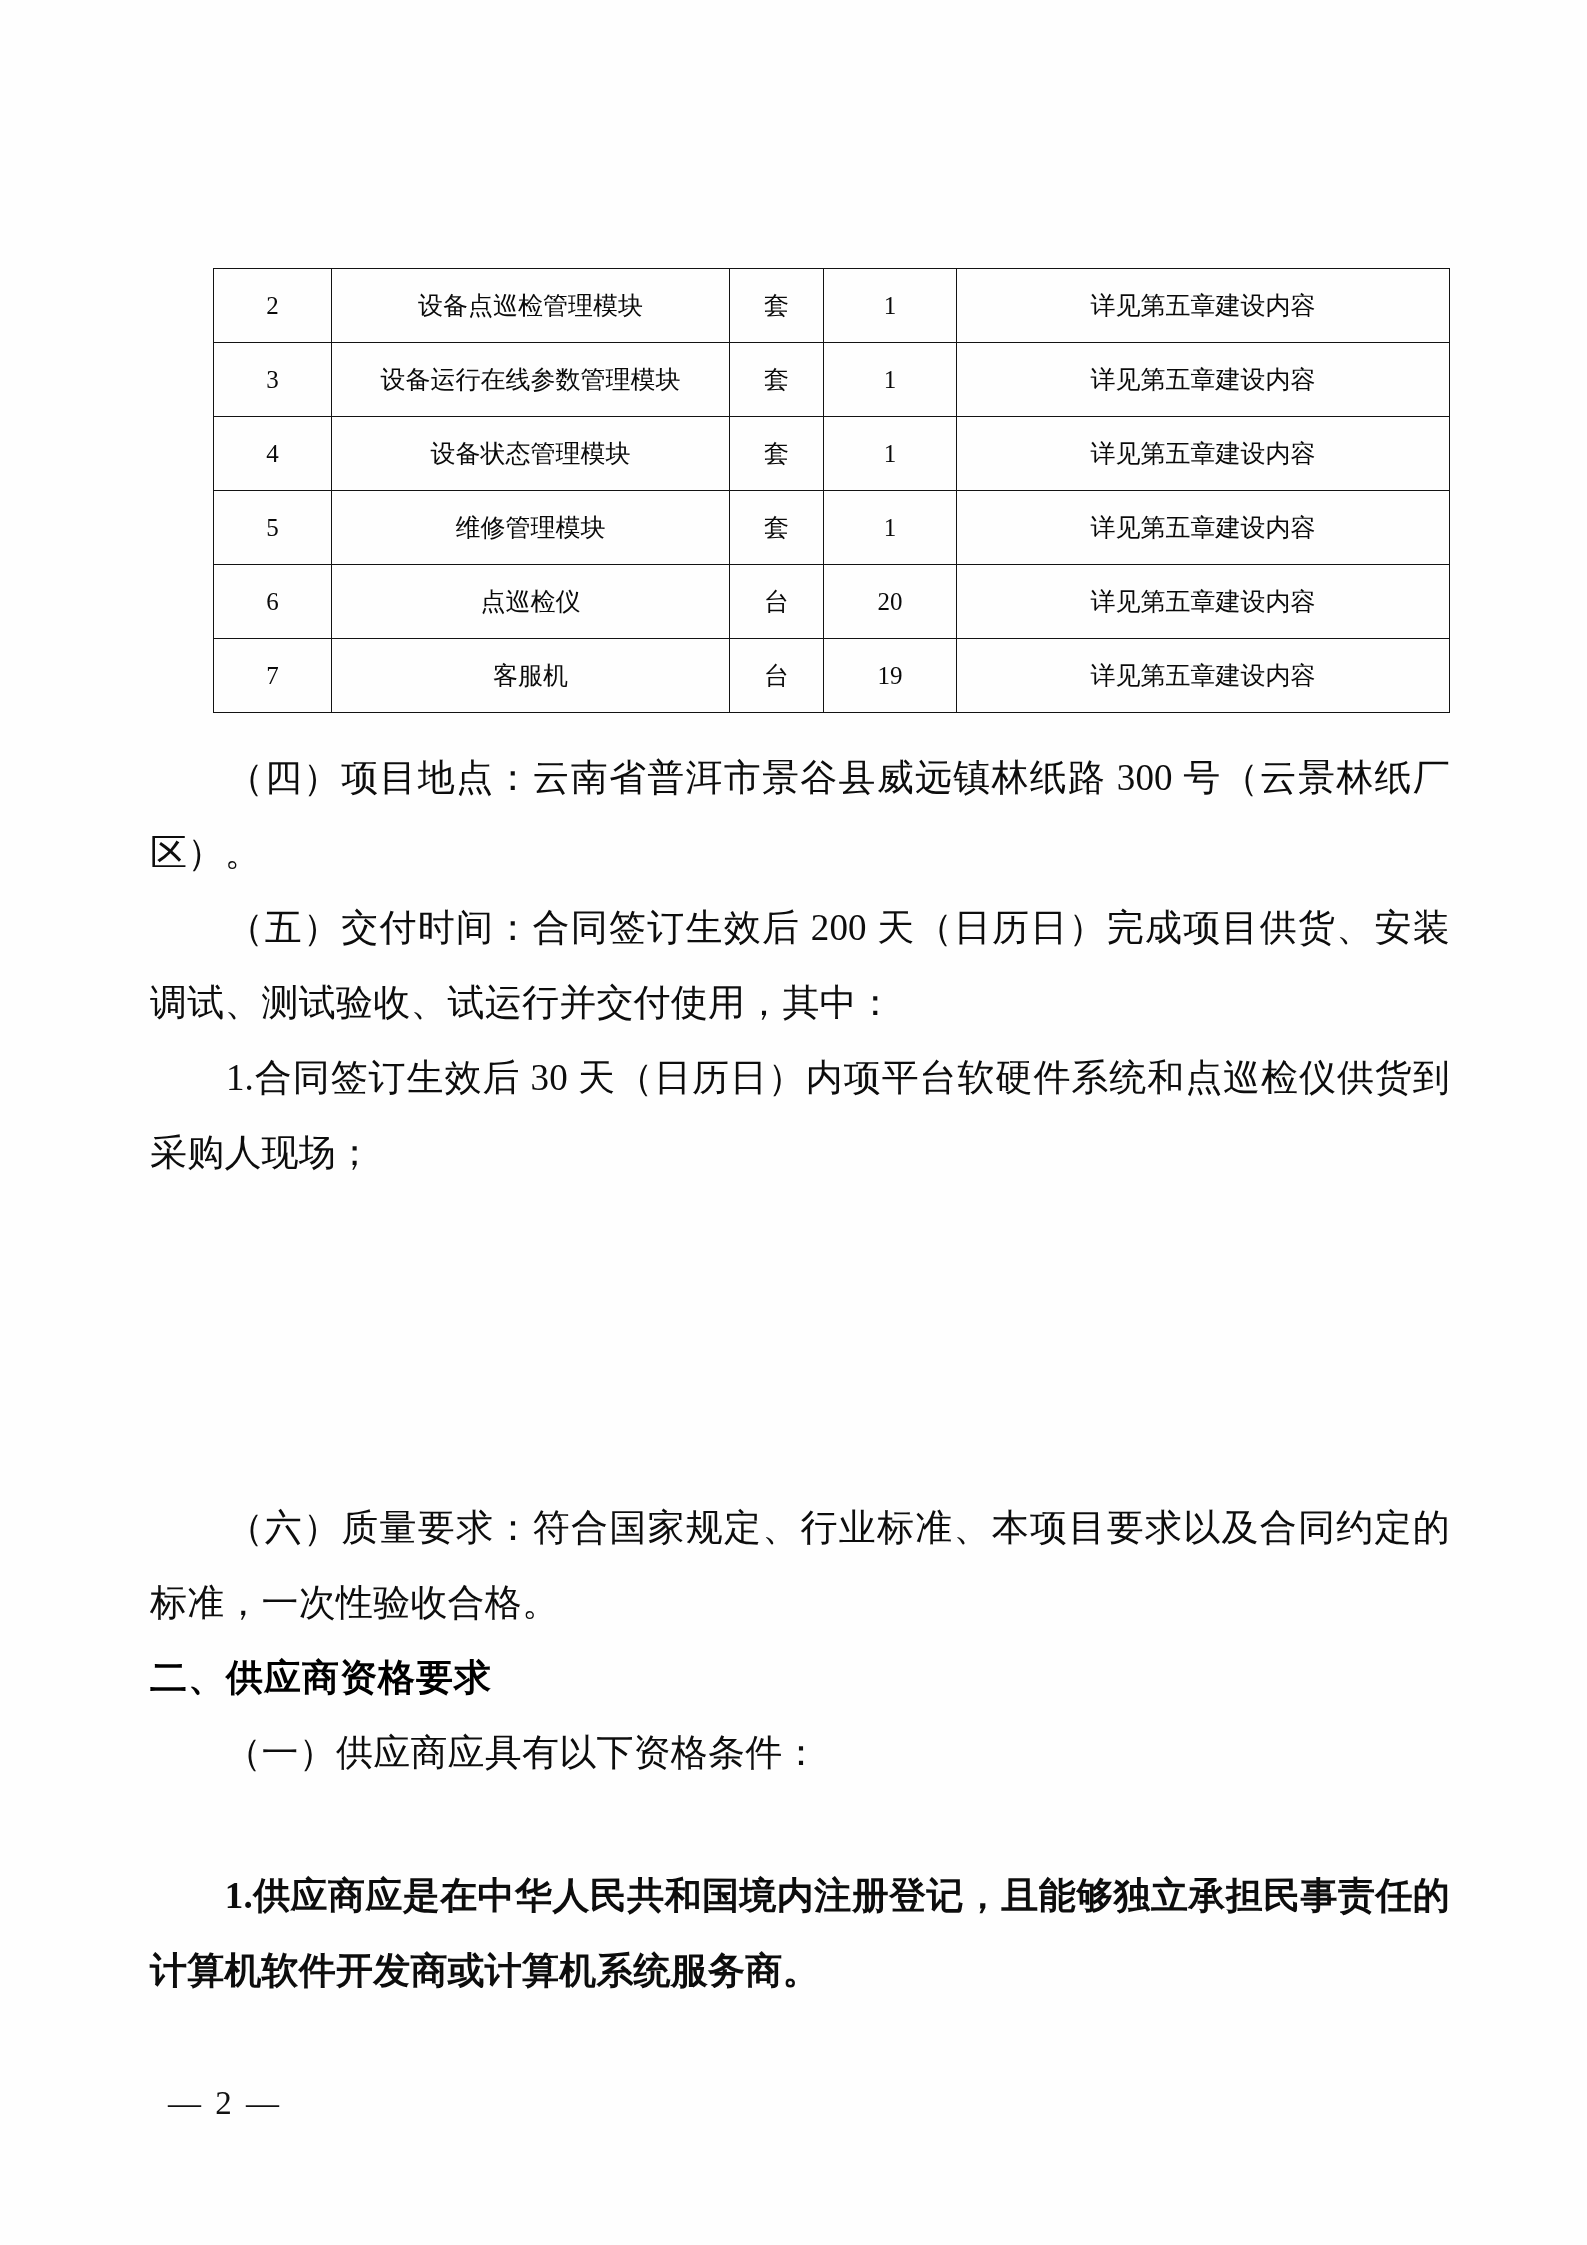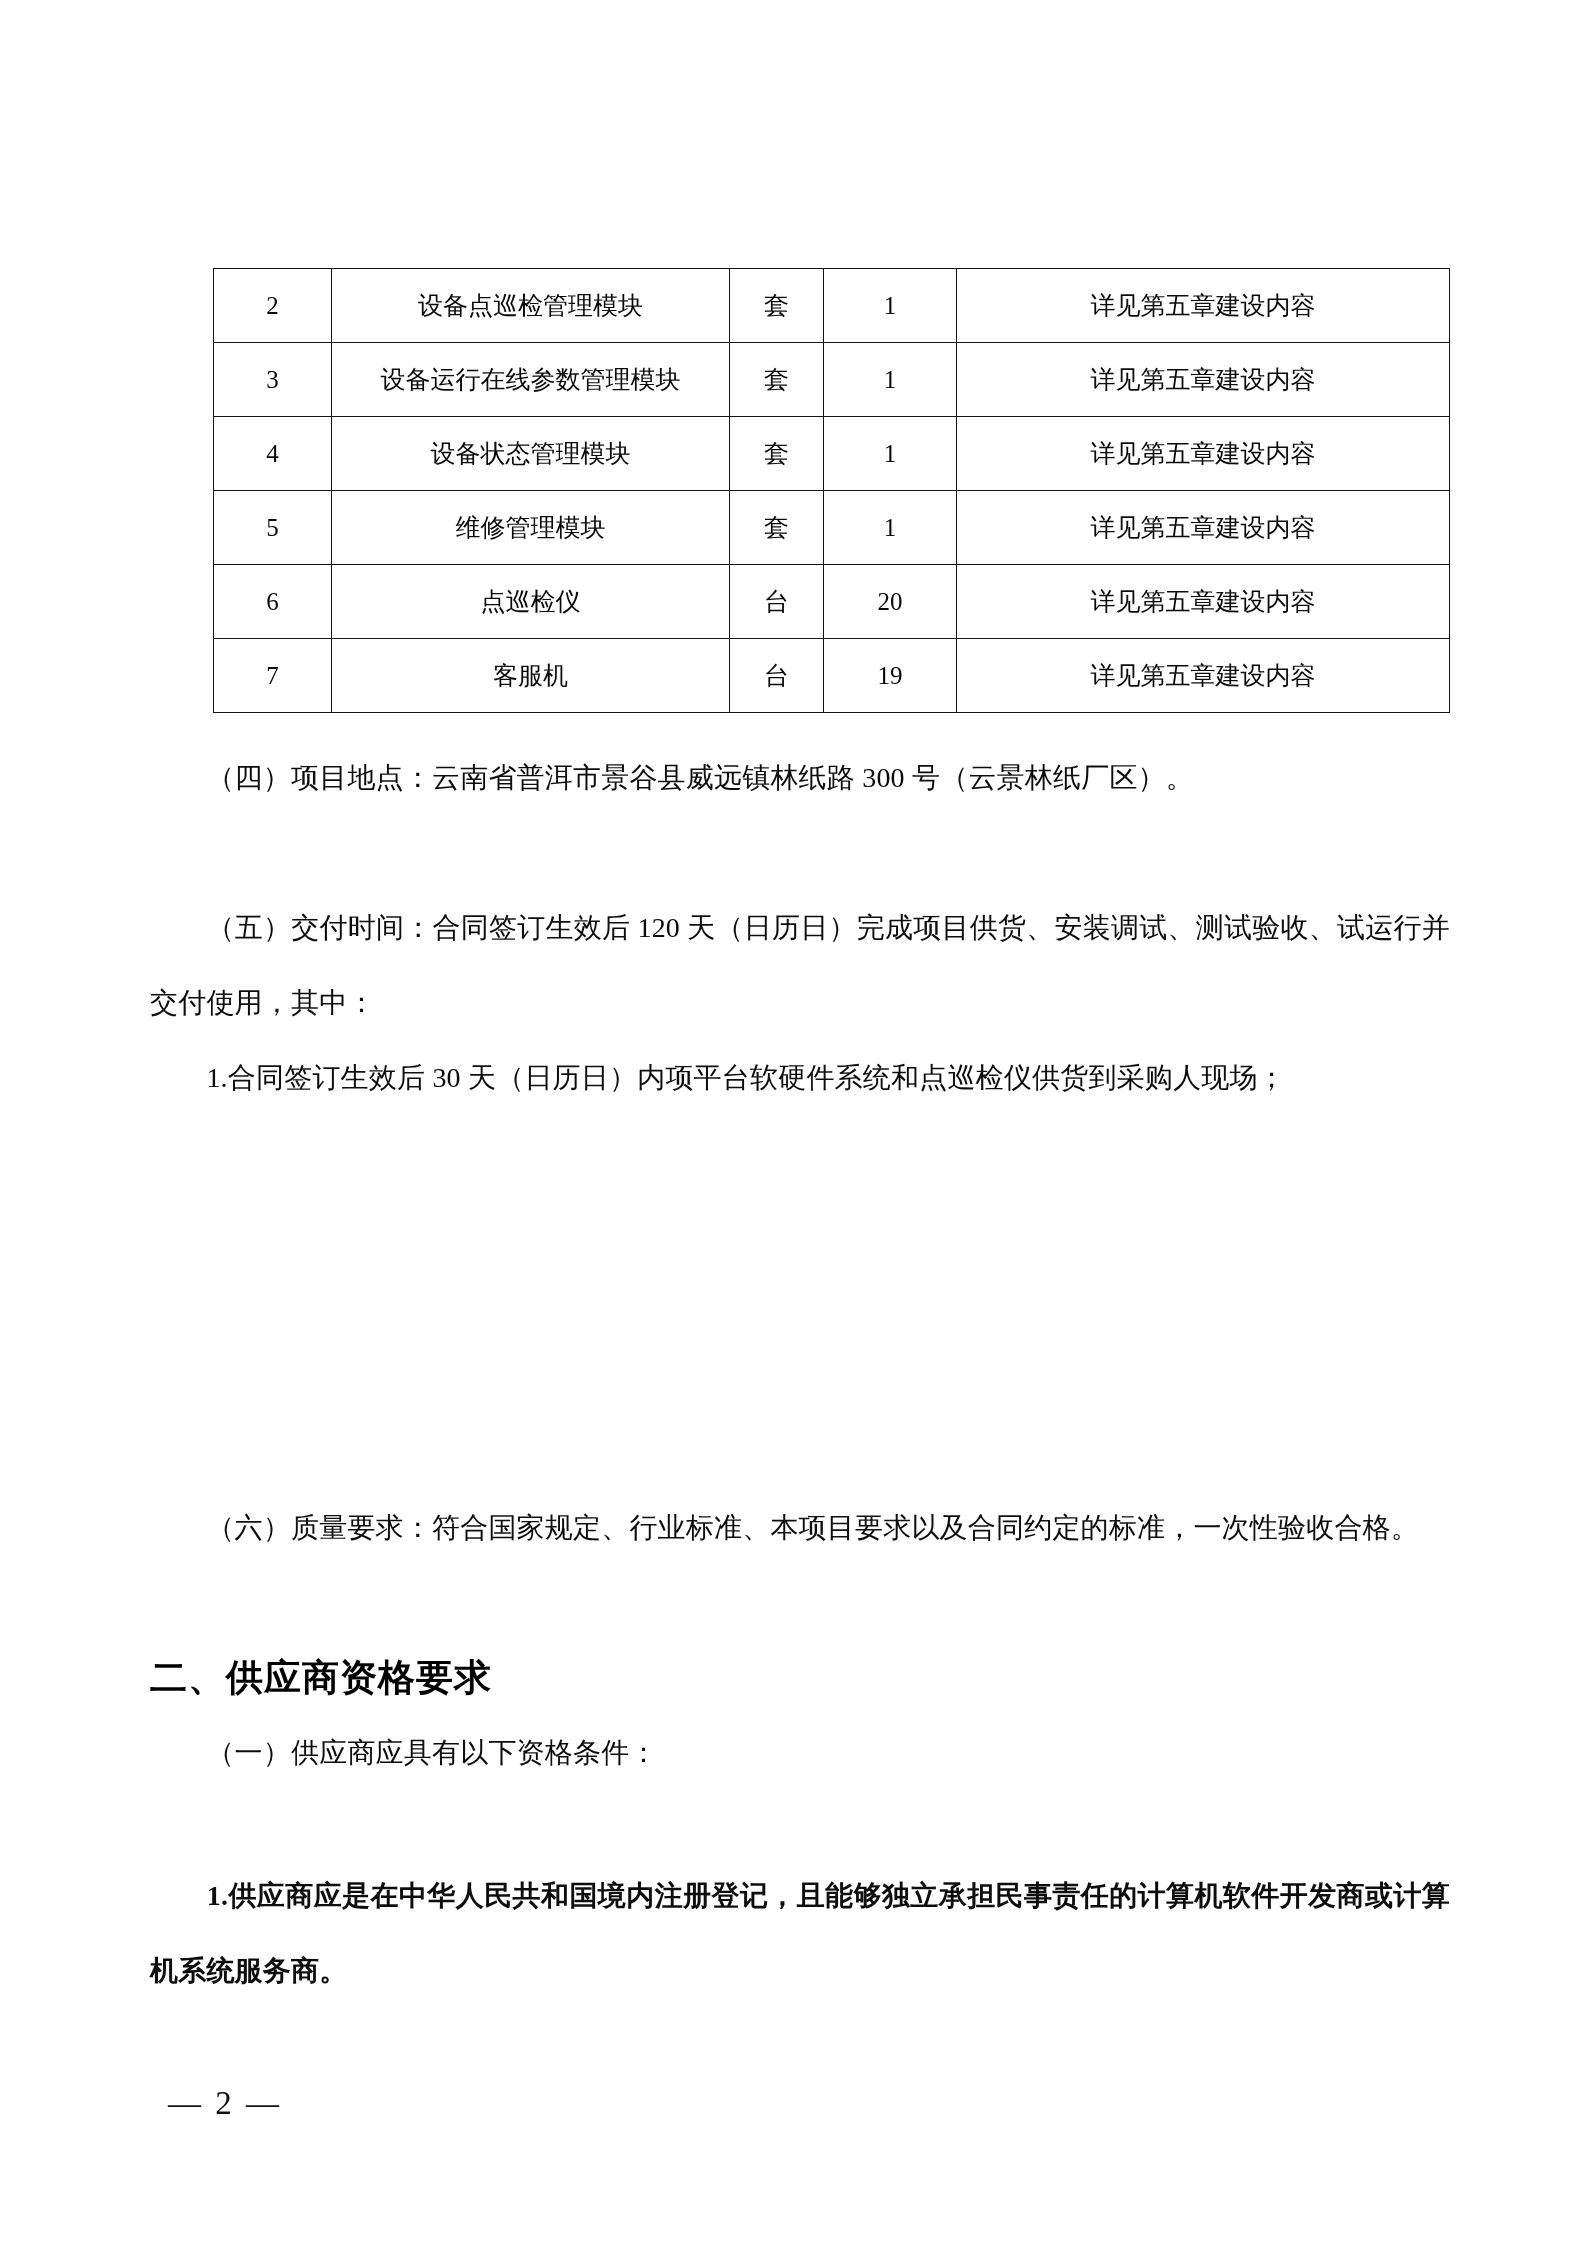--- a/index.html
+++ b/index.html
@@ -48,21 +48,21 @@
   td.c-name    { width: 397px; text-align: left; padding-left: 28px; }
   td.c-unit    { width: 93px; }
   td.c-qty     { width: 132px; }
   td.c-remark  { width: 492px; margin-left: 41px; }
 
   
   .para {
     position: absolute;
     left: 150px;
     width: 1300px;
-    font-size: 28px;
+    font-size: 37px;
     line-height: 75px;
     letter-spacing: 0.2px;
     font-family: "Liberation Serif", "DejaVu Serif", serif;
     color: #0d0d0d;
     white-space: pre-wrap;
     text-align: justify;
   }
 
   .heading {
     position: absolute;
@@ -138,21 +138,21 @@
           <td class="c-name">客服机</td>
           <td class="c-unit">台</td>
           <td class="c-qty">19</td>
           <td class="c-remark">详见第五章建设内容</td>
         </tr>
       </tbody>
     </table>
   </div>
 
   <div class="para" style="top:740px;">　　（四）项目地点：云南省普洱市景谷县威远镇林纸路 300 号（云景林纸厂区）。</div>
-  <div class="para" style="top:890px;">　　（五）交付时间：合同签订生效后 120 天（日历日）完成项目供货、安装调试、测试验收、试运行并交付使用，其中：</div>
+  <div class="para" style="top:890px;">　　（五）交付时间：合同签订生效后 200 天（日历日）完成项目供货、安装调试、测试验收、试运行并交付使用，其中：</div>
   <div class="para" style="top:1040px;">　　1.合同签订生效后 30 天（日历日）内项平台软硬件系统和点巡检仪供货到采购人现场；</div>
   <div class="para" style="top:1490px;">　　（六）质量要求：符合国家规定、行业标准、本项目要求以及合同约定的标准，一次性验收合格。</div>
 
   <div class="heading" style="top:1640px;">二、供应商资格要求</div>
 
   <div class="para" style="top:1715px;">　　（一）供应商应具有以下资格条件：</div>
   <div class="para" style="top:1858px;font-weight:bold;">　　1.供应商应是在中华人民共和国境内注册登记，且能够独立承担民事责任的计算机软件开发商或计算机系统服务商。</div>
 
   <div class="footer" style="top:2085px;">
     <span class="footer-inner">— 2 —</span>

